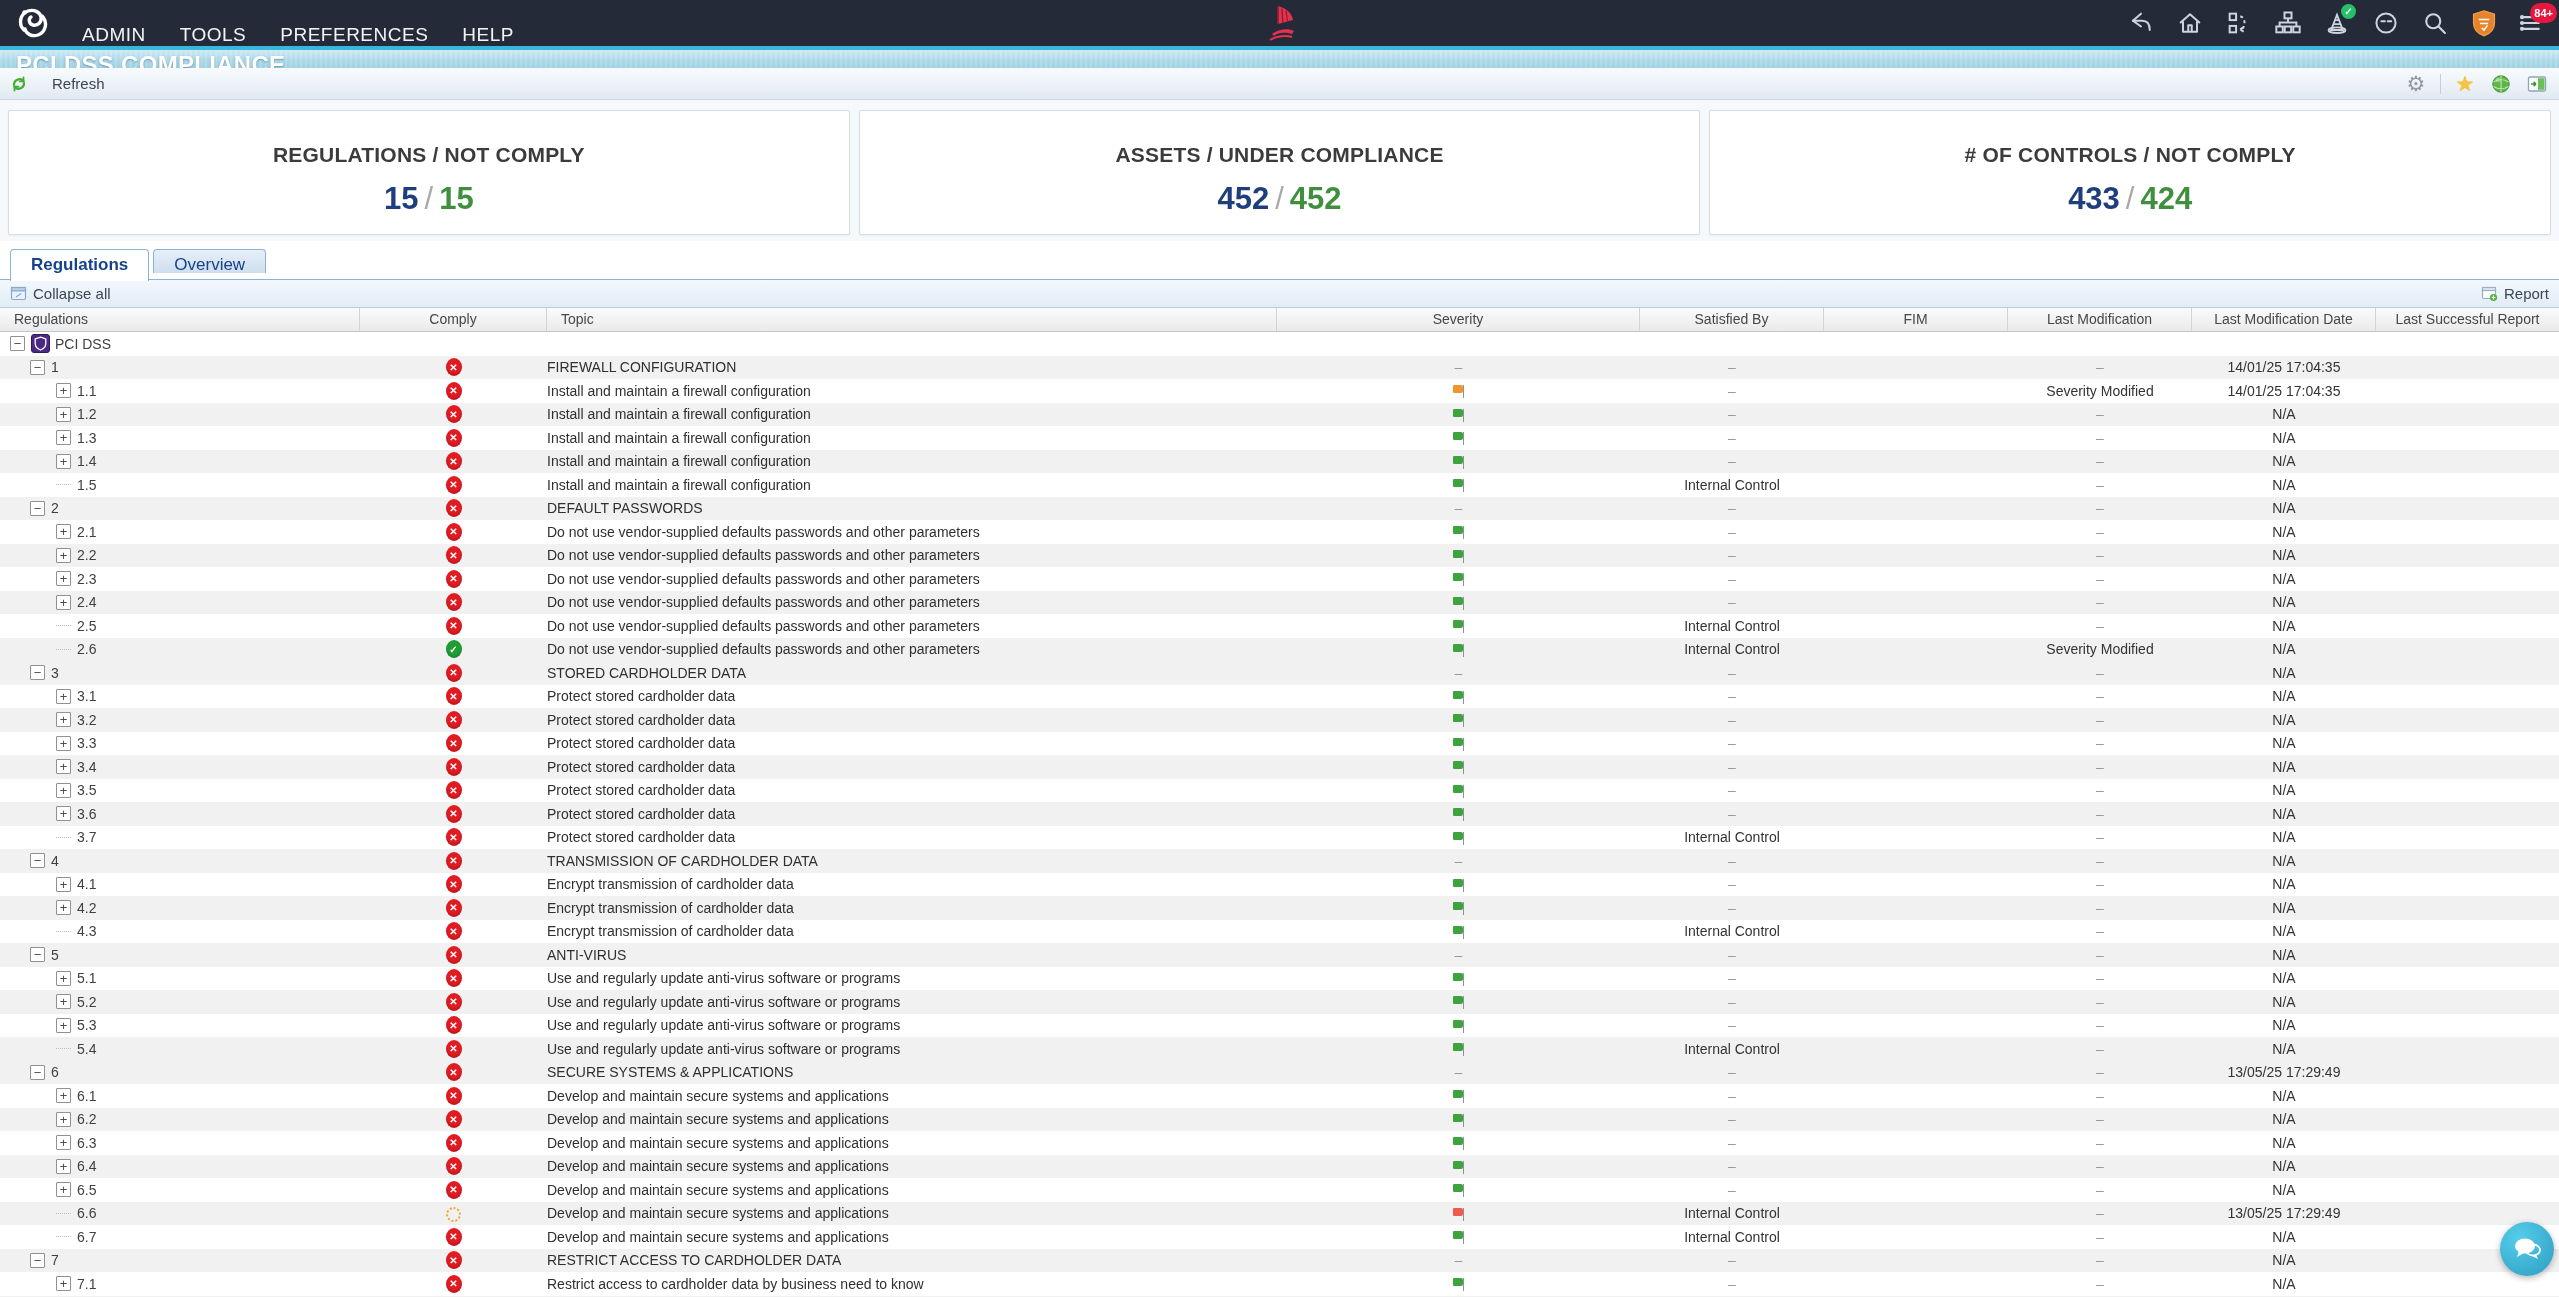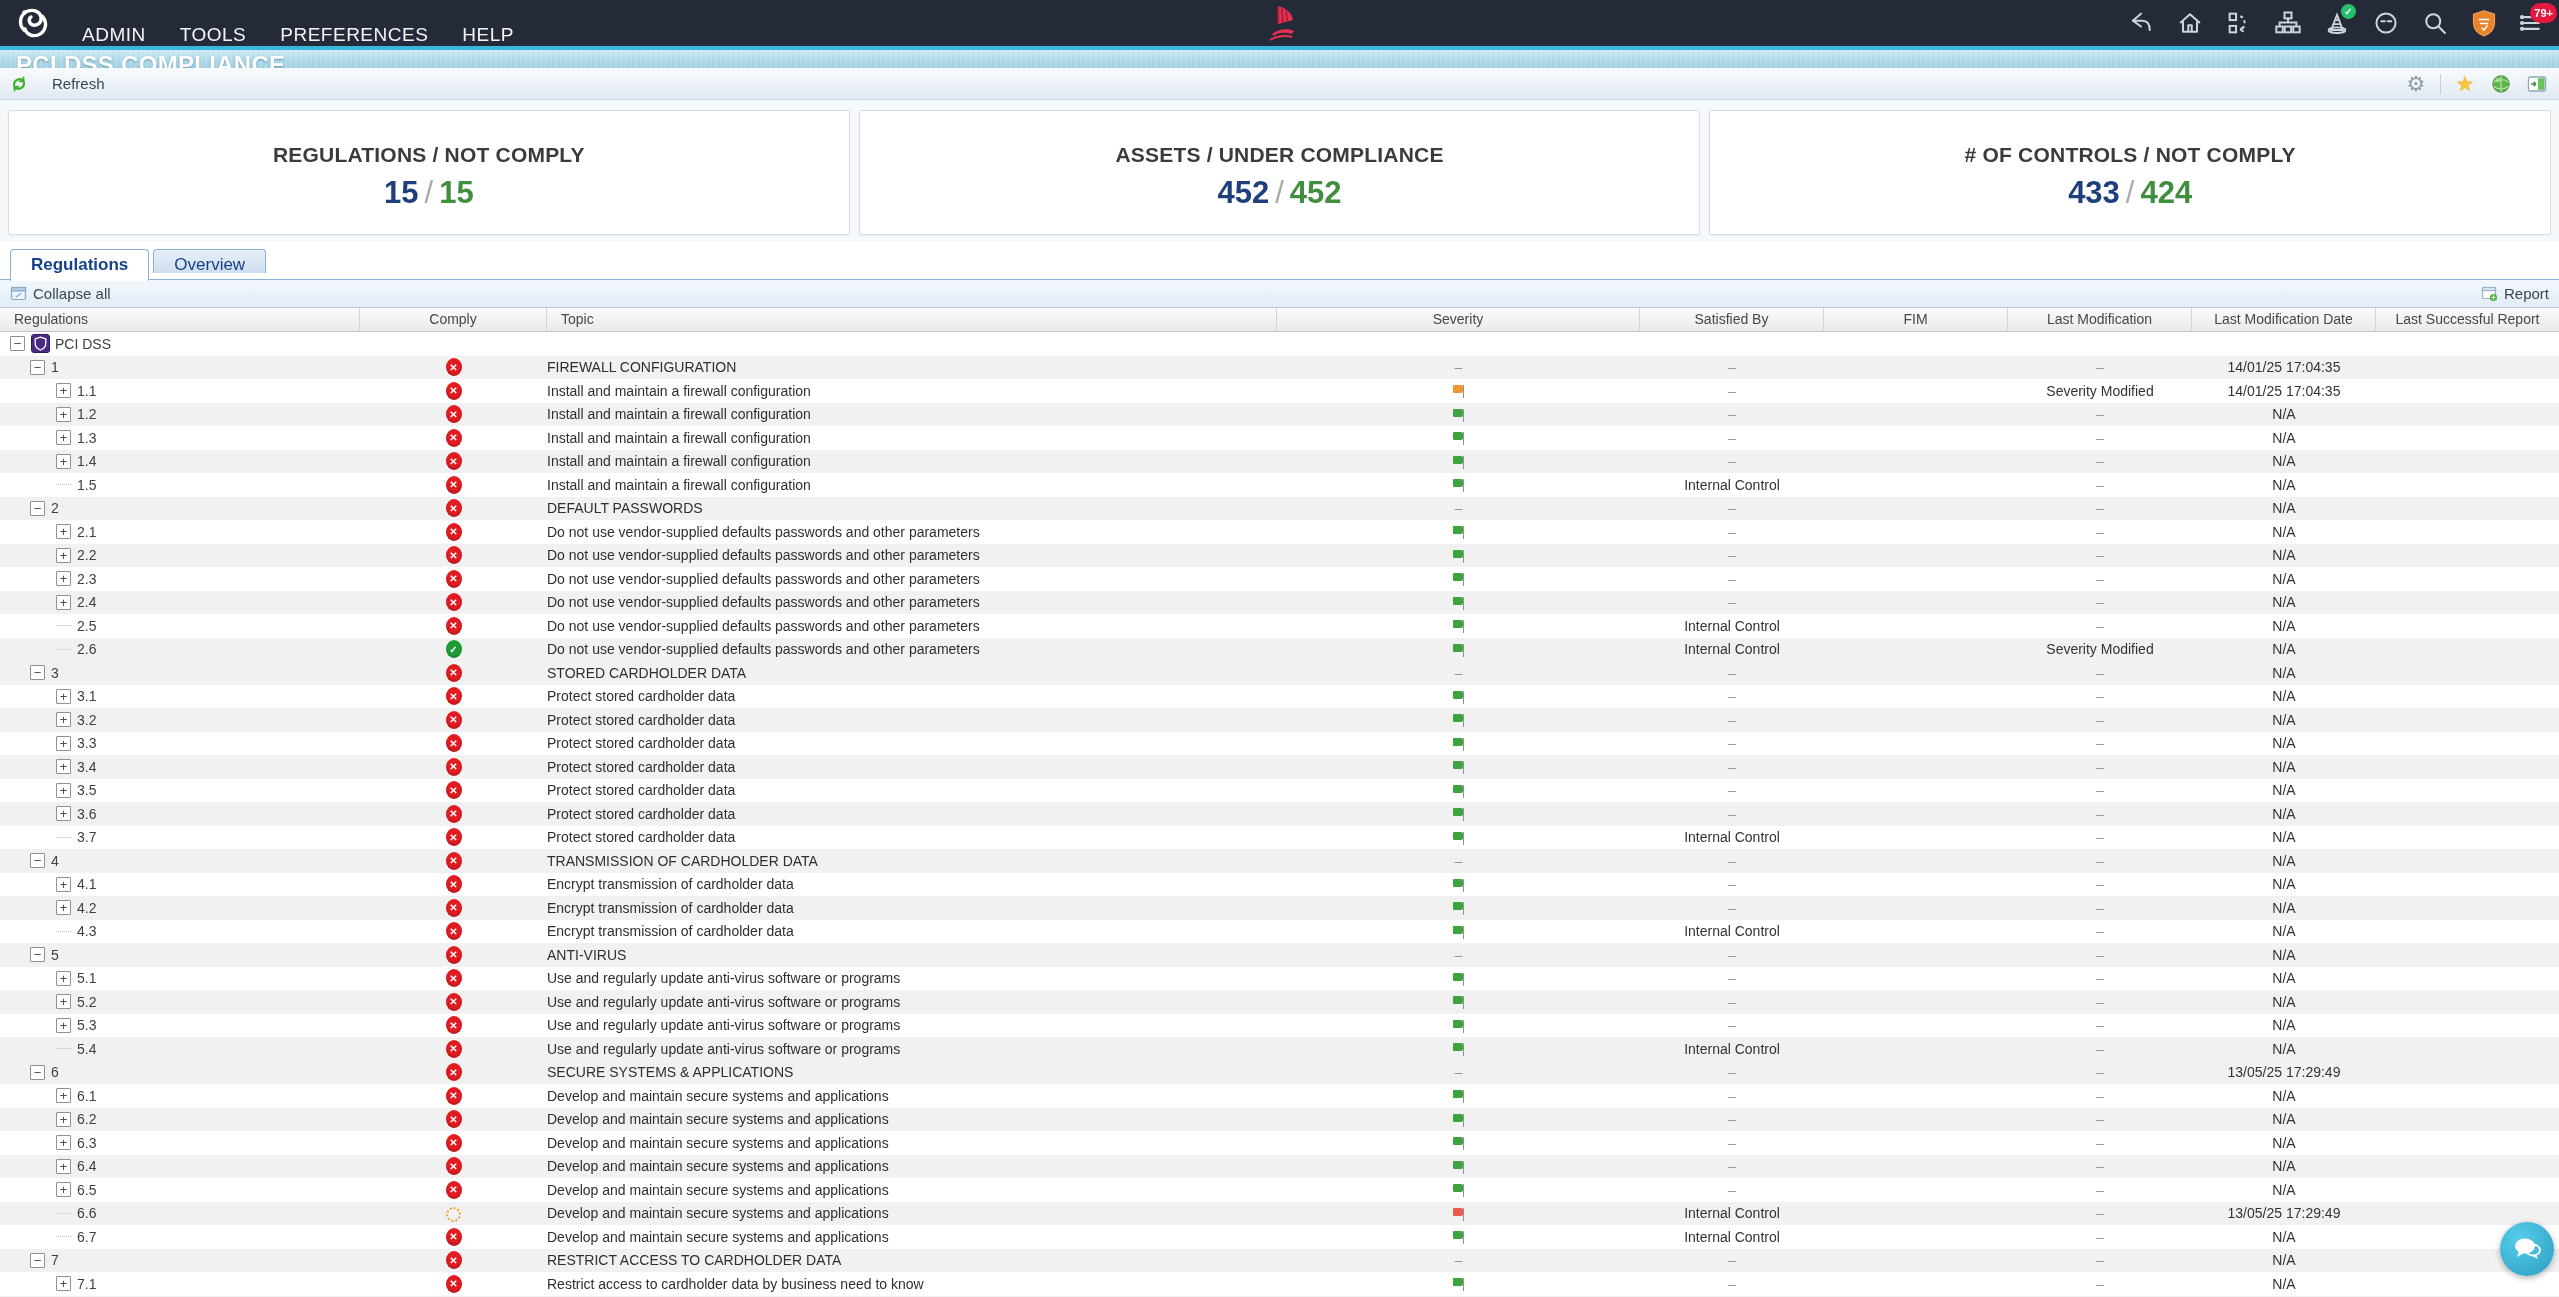--- a/index.html
+++ b/index.html
@@ -38,21 +38,21 @@
   .tool-right .sep { width:1px; height:20px; background:#c3cfdb; }
   .tbtn { width:24px; height:24px; display:flex; align-items:center; justify-content:center; cursor:pointer; }
   .glyph-gear { font-size:21px; color:#9099a4; line-height:1; }
   .glyph-star { font-size:21px; color:#f6c43d; line-height:1; text-shadow:0 0 1px #d9a417; }
 
   
   .cards { background:#f6f9fb; padding:10px 8px 6px 8px; display:flex; gap:9px; }
   .card { flex:1; height:125px; background:#fff; border:1px solid #d9dde2; border-radius:2px;
     box-shadow:0 1px 2px rgba(0,0,0,.05); text-align:center; padding-top:32px; }
   .card .label { font-size:21px; font-weight:bold; color:#3b3b3b; letter-spacing:.2px; }
-  .card .value { margin-top:8px; font-size:31px; font-weight:bold; }
+  .card .value { margin-top:14px; font-size:31px; font-weight:bold; }
   .v-blue { color:#1f3e7c; }
   .v-green { color:#3f8f3f; }
   .v-slash { color:#a9a9a9; font-weight:normal; padding:0 6px; }
 
   
   .tabstrip { padding:8px 0 0 10px; background:#fff; display:flex; border-bottom:1px solid #8db2d8; height:39px; }
   .tab { font-size:17px; padding:0 20px; height:24px; line-height:29px; border:1px solid #8db2d8; border-bottom:none;
     border-radius:4px 4px 0 0; margin-right:4px; cursor:pointer; color:#15428b; }
   .tab.active { background:#fff; font-weight:bold; margin-bottom:-1px; height:32px; }
   .tab.inactive { background:linear-gradient(180deg,#e7eff8,#cfdeee); }
@@ -191,21 +191,21 @@
         <path d="M6.5 9 h9 M7.5 12.5 h7 M9 16 l2 2 l3 -4" stroke="#fff" stroke-width="1.3" fill="none"></path>
       </svg>
     </span>
     <span class="mi">
       <svg width="28" height="28" viewBox="0 0 24 24" fill="none" stroke="#cdd5df" stroke-width="1.8" stroke-linecap="round">
         <path d="M4 7 H17 M4 12 H17 M4 17 H17"></path>
           <circle cx="2.6" cy="7" r=".9" fill="#cdd5df"></circle>
           <circle cx="2.6" cy="12" r=".9" fill="#cdd5df"></circle>
           <circle cx="2.6" cy="17" r=".9" fill="#cdd5df"></circle>
       </svg>
-      <span class="badge-red">79+</span>
+      <span class="badge-red">84+</span>
     </span>
   </div>
 </div>
 
 <div class="cyanline"></div>
 <div class="titlebar">
   <h1>PCI DSS COMPLIANCE</h1>
 </div>
 
 <div class="toolbar">

